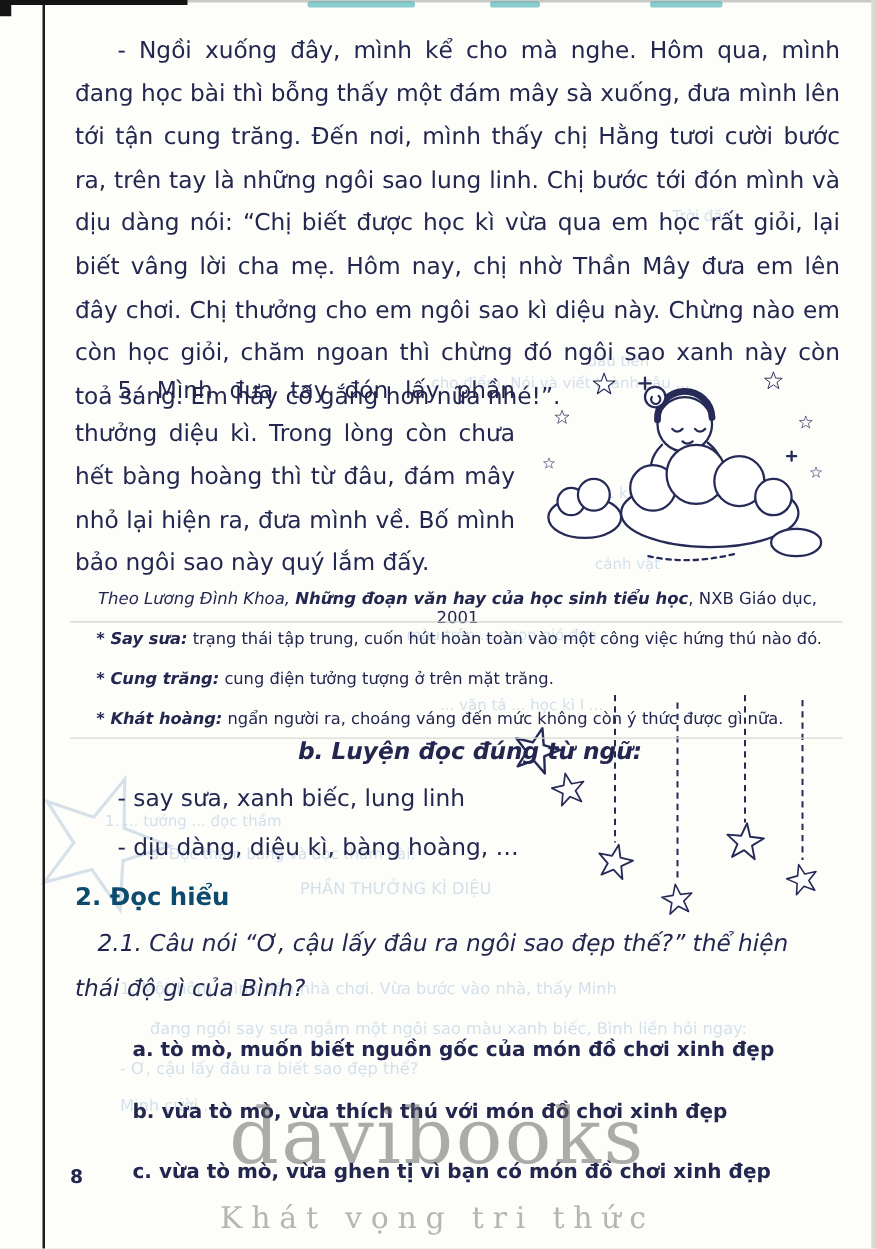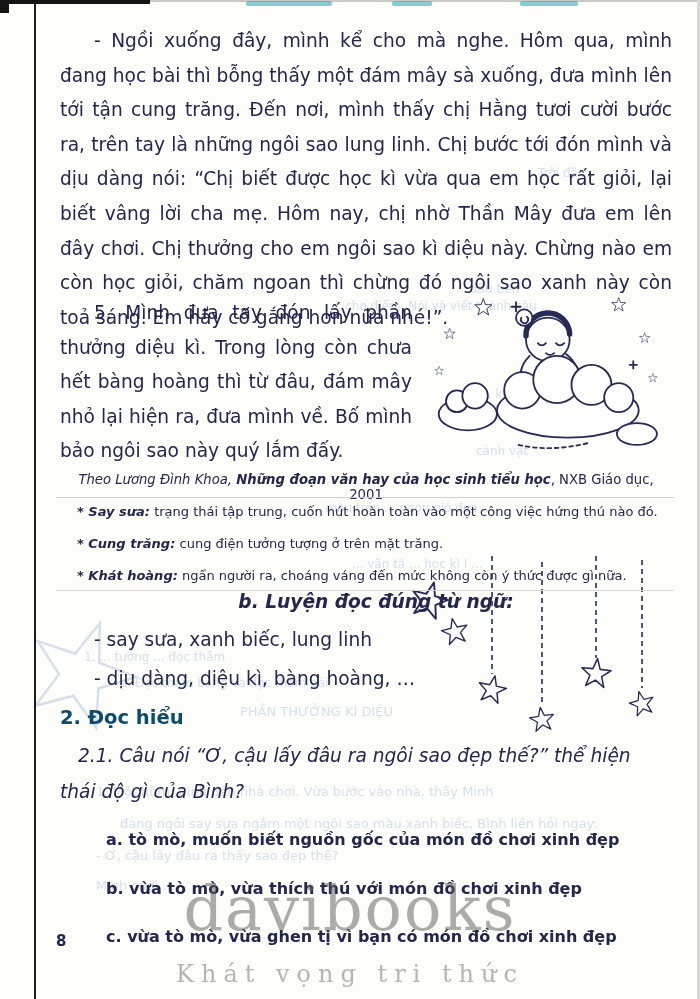--- a/index.html
+++ b/index.html
@@ -92,21 +92,21 @@
   <span class="bleed" style="top:387px;left:480px;font-size:12px;">... không khí của</span>
   <span class="bleed" style="top:416px;left:584px;font-size:12px;">yêu thích</span>
   <span class="bleed" style="top:444px;left:476px;font-size:12px;">cảnh vật</span>
   <span class="bleed" style="top:501px;left:310px;font-size:12px;">... màu trên ... ngọn gió đưa ...</span>
   <span class="bleed" style="top:510px;left:352px;font-size:12px;margin-top:47px;">... văn tả ... học kì I ...</span>
   <span class="bleed" style="top:650px;left:84px;font-size:12px;">1. ... tưởng ... đọc thầm</span>
   <span class="bleed" style="top:676px;left:120px;font-size:12px;">a. Đọc thầm bảng và đọc thầm bài:</span>
   <span class="bleed" style="top:704px;left:240px;font-size:13px;">PHẦN THƯỞNG KÌ DIỆU</span>
   <span class="bleed" style="top:784px;left:96px;font-size:13px;">1. Một hôm, Bình đến nhà chơi. Vừa bước vào nhà, thấy Minh</span>
   <span class="bleed" style="top:816px;left:72px;font-size:13px;margin-left:48px;">đang ngồi say sưa ngắm một ngôi sao màu xanh biếc, Bình liền hỏi ngay:</span>
-  <span class="bleed" style="top:848px;left:96px;font-size:13px;">- Ơ, cậu lấy đâu ra thấy sao đẹp thế?</span>
+  <span class="bleed" style="top:848px;left:96px;font-size:13px;">- Ơ, cậu lấy đâu ra biết sao đẹp thế?</span>
   <span class="bleed" style="top:878px;left:96px;font-size:13px;">Minh cười ...</span>
 
   <svg class="star-ghost" width="140" height="140">
     <polygon points="0,-55 12.9,-17.9 52.3,-17 20.9,6.8 32.3,44.5 0,22 -32.3,44.5 -20.9,6.8 -52.3,-17 -12.9,-17.9" transform="translate(66,70) rotate(20)" fill="none" stroke="#a9bfd4" stroke-width="2.5"></polygon>
   </svg>
 
   <p class="p1">- Ngồi xuống đây, mình kể cho mà nghe. Hôm qua, mình đang học bài thì bỗng thấy một đám mây sà xuống, đưa mình lên tới tận cung trăng. Đến nơi, mình thấy chị Hằng tươi cười bước ra, trên tay là những ngôi sao lung linh. Chị bước tới đón mình và dịu dàng nói: “Chị biết được học kì vừa qua em học rất giỏi, lại biết vâng lời cha mẹ. Hôm nay, chị nhờ Thần Mây đưa em lên đây chơi. Chị thưởng cho em ngôi sao kì diệu này. Chừng nào em còn học giỏi, chăm ngoan thì chừng đó ngôi sao xanh này còn toả sáng. Em hãy cố gắng hơn nữa nhé!”.</p>
 
   <div class="story-wrap">
     <div class="illus">

